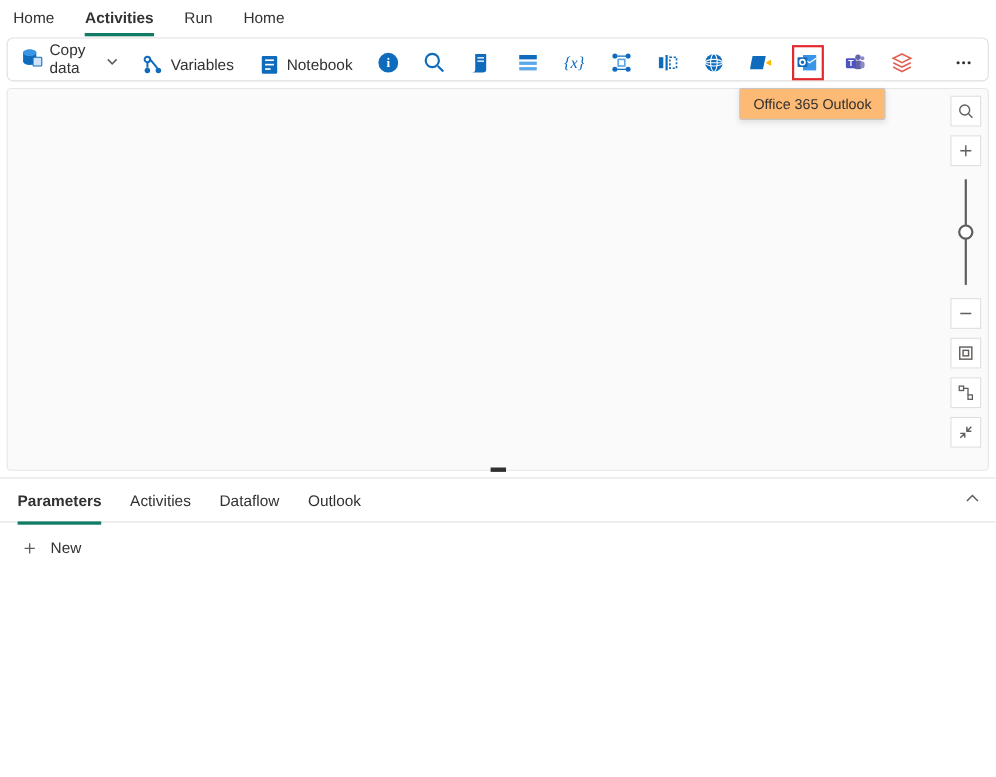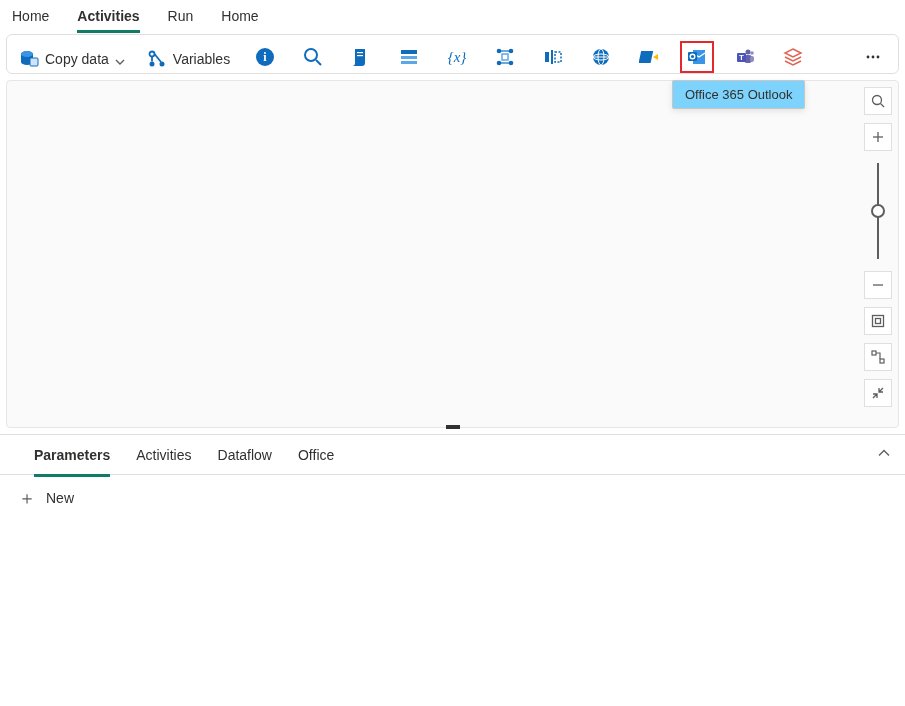--- a/index.html
+++ b/index.html
@@ -77,21 +77,21 @@
     }
     .chevron-down {
       width: 10px; height: 10px;
       display: inline-block;
     }
 
     .tooltip {
       position: absolute;
       top: 80px;
       left: 672px;
-      background: #7dd3fc;
+      background: #fdba74;
       border: 1px solid #c8c6c4;
       border-radius: 2px;
       padding: 6px 12px;
       font-size: 13px;
       box-shadow: 0 2px 6px rgba(0,0,0,0.1);
       z-index: 10;
     }
 
     
     .canvas-wrap {
@@ -164,21 +164,20 @@
     }
     .bp-tab {
       font-size: 14px;
       color: #323130;
       cursor: pointer;
       padding: 6px 0;
       position: relative;
     }
     .bp-tab.active {
       font-weight: 600;
-      margin-left: 18px;
     }
     .bp-tab.active::after {
       content: "";
       position: absolute;
       left: 0; right: 0; bottom: -8px;
       height: 3px;
       background: #107c66;
     }
     .bp-collapse {
       position: absolute;
@@ -240,20 +239,31 @@
       <svg width="20" height="20" viewBox="0 0 20 20">
         <circle cx="5" cy="5" r="2.5" fill="none" stroke="#0f6cbd" stroke-width="1.8"></circle>
         <circle cx="15" cy="15" r="2.5" fill="#0f6cbd"></circle>
         <circle cx="5" cy="15" r="2.5" fill="#0f6cbd"></circle>
         <path d="M5 7.5 L5 12.5 M7.5 5 L14 13" stroke="#0f6cbd" stroke-width="1.8" fill="none"></path>
       </svg>
     </span>
     <span>Variables</span>
   </div>
 
+  <div class="tb-btn">
+    <span class="tb-icon">
+      <svg width="20" height="20" viewBox="0 0 20 20">
+        <rect x="3" y="2" width="14" height="16" rx="1" fill="#0f6cbd"></rect>
+        <rect x="6" y="5" width="8" height="1.5" fill="#fff"></rect>
+        <rect x="6" y="9" width="8" height="1.5" fill="#fff"></rect>
+        <rect x="6" y="13" width="5" height="1.5" fill="#fff"></rect>
+      </svg>
+    </span>
+    <span>Notebook</span>
+  </div>
 
   <div class="tb-icon-only">
     <svg width="20" height="20" viewBox="0 0 20 20">
         <circle cx="10" cy="10" r="9" fill="#0f6cbd"></circle>
         <text x="10" y="14" text-anchor="middle" font-size="12" fill="#fff" font-family="Segoe UI" font-weight="bold">i</text>
       </svg>
   </div>
   <div class="tb-icon-only">
     <svg width="20" height="20" viewBox="0 0 20 20">
         <circle cx="8" cy="8" r="6" fill="none" stroke="#0f6cbd" stroke-width="2"></circle>
@@ -393,21 +403,21 @@
     </div>
   </div>
   <div class="resize-handle"></div>
 </div>
 
 <div class="bottom-panel">
   <div class="bp-tabs">
     <div class="bp-tab active">Parameters</div>
     <div class="bp-tab">Activities</div>
     <div class="bp-tab">Dataflow</div>
-    <div class="bp-tab">Office</div>
+    <div class="bp-tab">Outlook</div>
     <div class="bp-collapse">
       <svg width="14" height="14" viewBox="0 0 14 14">
           <path d="M2 9 L7 4 L12 9" stroke="#605e5c" stroke-width="1.4" fill="none"></path>
         </svg>
     </div>
   </div>
   <div class="bp-content">
     <div class="new-btn">
       <span class="plus">＋</span>
       <span>New</span>

